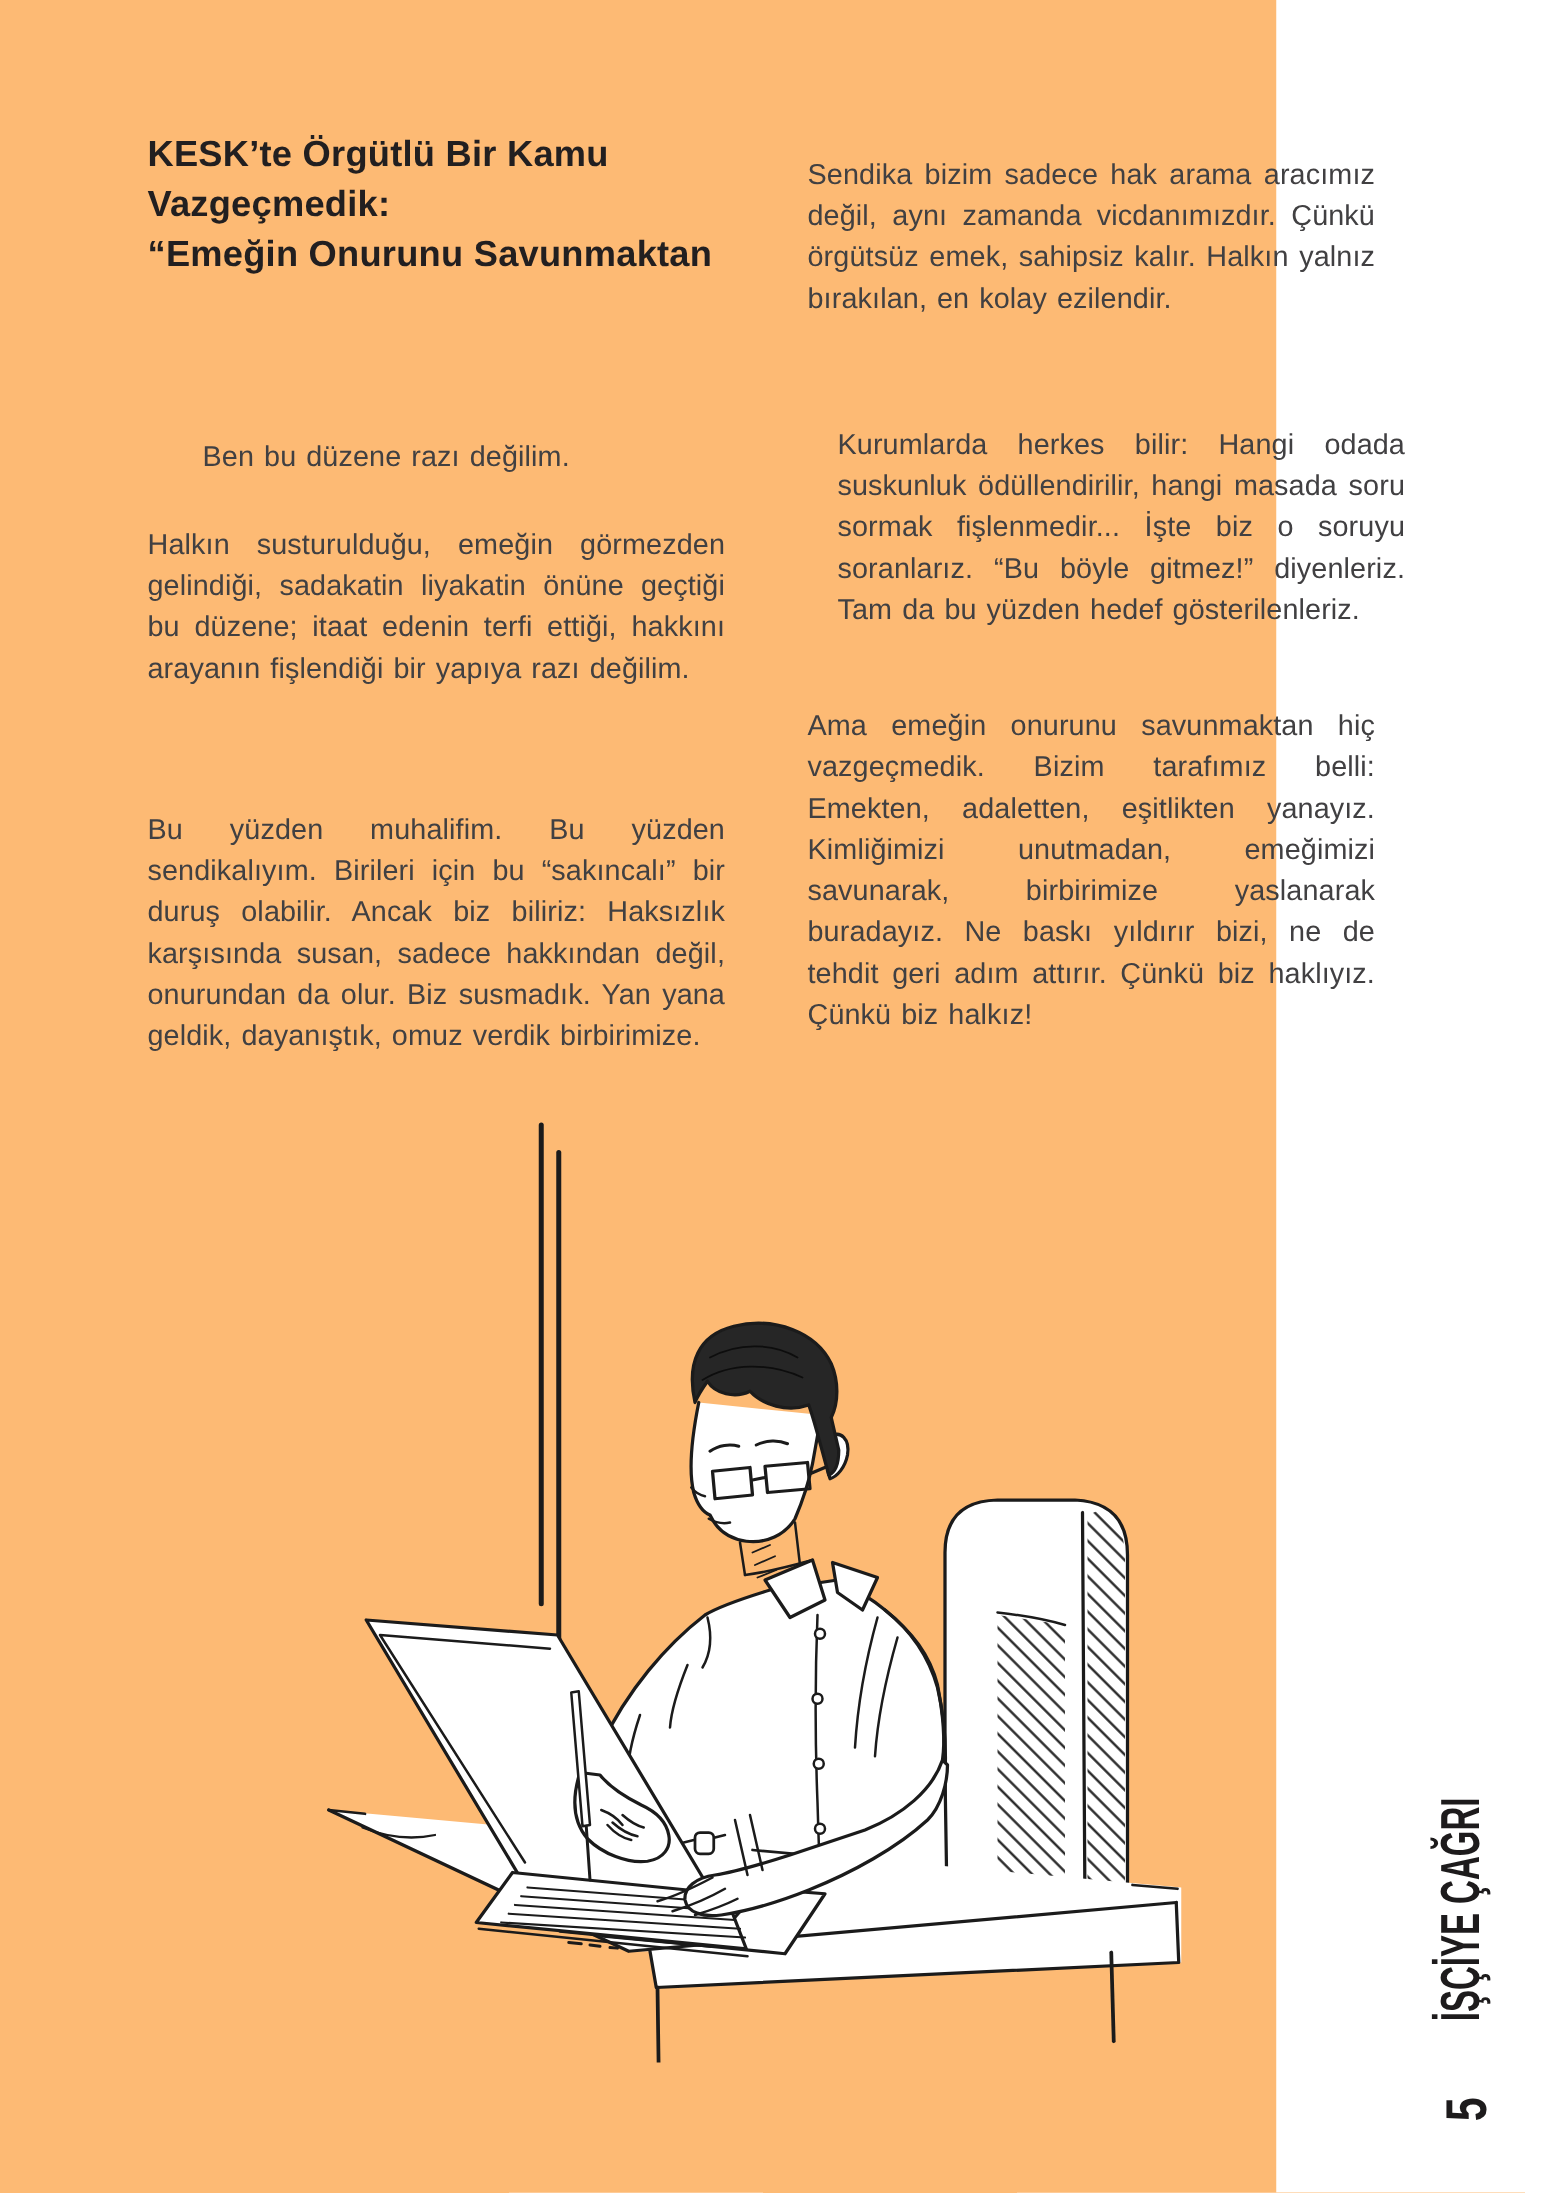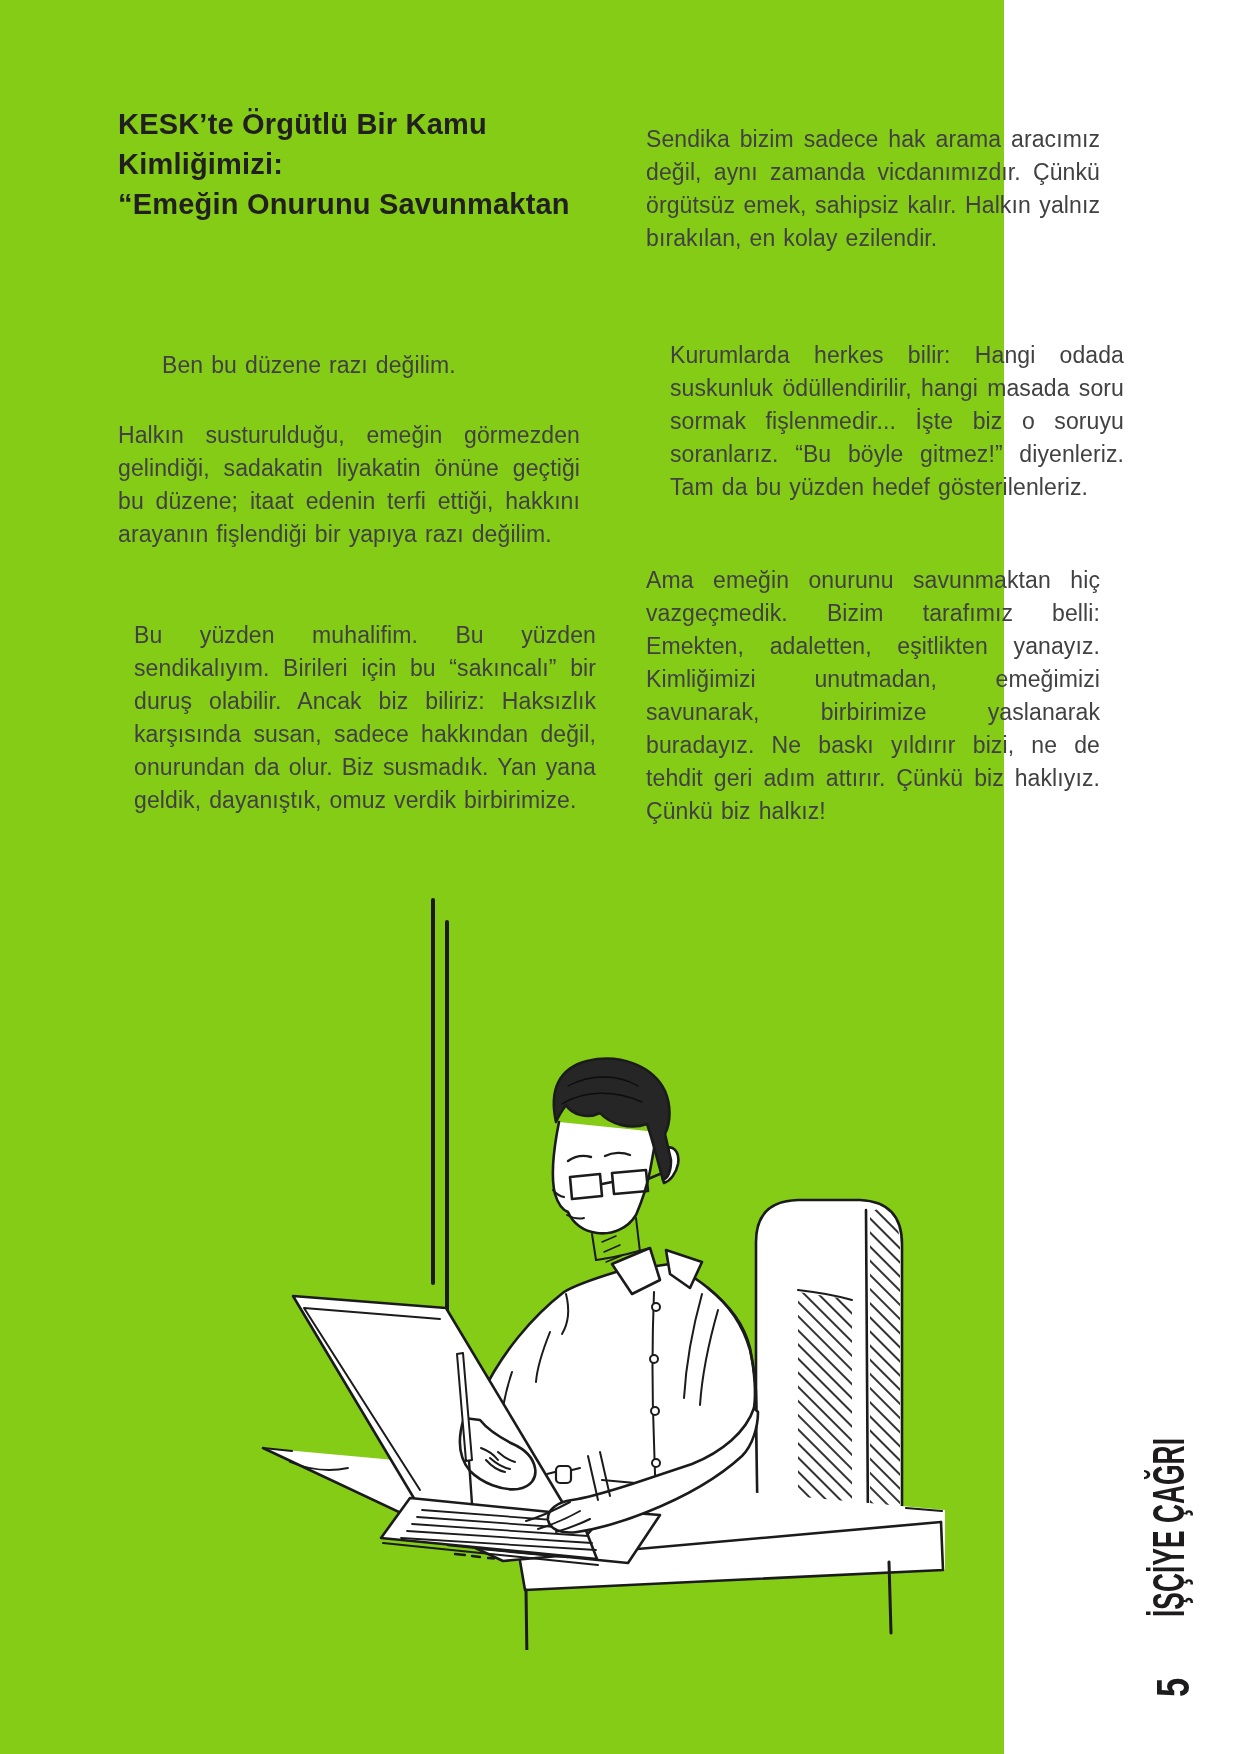--- a/index.html
+++ b/index.html
@@ -1,35 +1,35 @@
 <!DOCTYPE html>
 <html><head>
 <meta charset="utf-8">
 <style>
   html,body{margin:0;padding:0;}
   body{
     width:1241px;height:1754px;position:relative;background:#ffffff;
     font-family:"Liberation Sans", sans-serif;overflow:hidden;
   }
-  .page{position:absolute;left:0;top:0;width:1004px;height:1754px;background:#84cc16;}
+  .page{position:absolute;left:0;top:0;width:1004px;height:1754px;background:#fdba74;padding-left:17px;}
   .heading{
     position:absolute;left:118px;top:104px;width:470px;
     font-size:29px;line-height:40px;font-weight:700;color:#221f20;
     letter-spacing:0.2px;
   }
   .heading div{white-space:nowrap;}
   .para{
     position:absolute;font-size:23px;line-height:33px;color:#414042;
     text-align:justify;text-align-last:left;letter-spacing:0.1px;word-spacing:1.5px;
   }
   .col-left .para{left:118px;width:462px;}
   .col-right .para{left:646px;width:454px;}
   .p-l1{top:326px;margin-left:44px;}
   .p-l2{top:396px;}
-  .p-l3{top:596px;margin-left:16px;}
+  .p-l3{top:624px;}
   .p-r1{top:100px;}
   .p-r2{top:316px;margin-left:24px;}
   .p-r3{top:516px;margin-top:48px;}
   .illustration{position:absolute;left:250px;top:860px;width:710px;height:790px;}
   .vtitle{
     position:absolute;left:1144px;top:1617px;width:280px;height:40px;
     font-weight:700;font-size:44px;color:#1d1b1c;letter-spacing:0px;
     transform-origin:top left;
     transform:rotate(-90deg) scaleX(0.60);
     white-space:nowrap;
@@ -42,21 +42,21 @@
     white-space:nowrap;
   }
 </style>
 </head>
 <body>
 
 <div class="page">
 
   <div class="heading">
     <div>KESK’te Örgütlü Bir Kamu</div>
-    <div>Kimliğimizi:</div>
+    <div>Vazgeçmedik:</div>
     <div>“Emeğin Onurunu Savunmaktan</div>
   </div>
 
   <div class="col-left">
     <p class="para p-l1">Ben bu düzene razı değilim.</p>
     <p class="para p-l2">Halkın susturulduğu, emeğin görmezden gelindiği, sadakatin liyakatin önüne geçtiği bu düzene; itaat edenin terfi ettiği, hakkını arayanın fişlendiği bir yapıya razı değilim.</p>
     <p class="para p-l3">Bu yüzden muhalifim. Bu yüzden sendikalıyım. Birileri için bu “sakıncalı” bir duruş olabilir. Ancak biz biliriz: Haksızlık karşısında susan, sadece hakkından değil, onurundan da olur. Biz susmadık. Yan yana geldik, dayanıştık, omuz verdik birbirimize.</p>
   </div>
 
   <div class="col-right">

